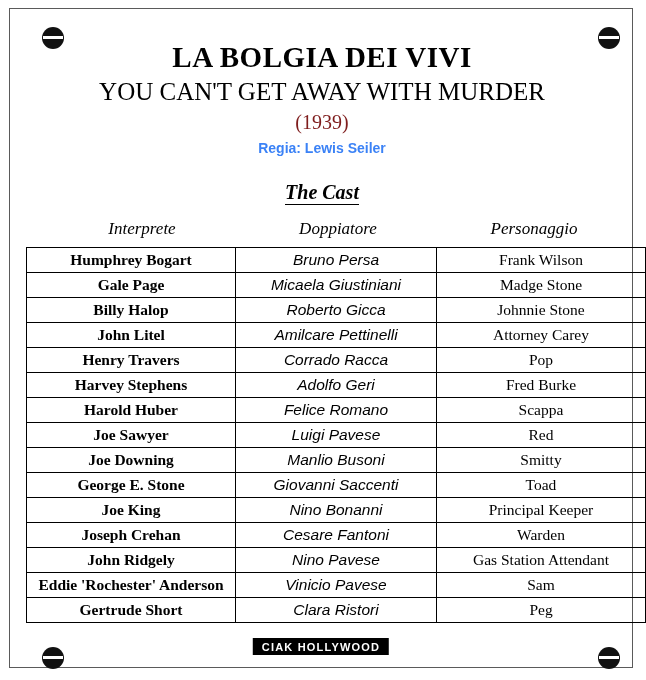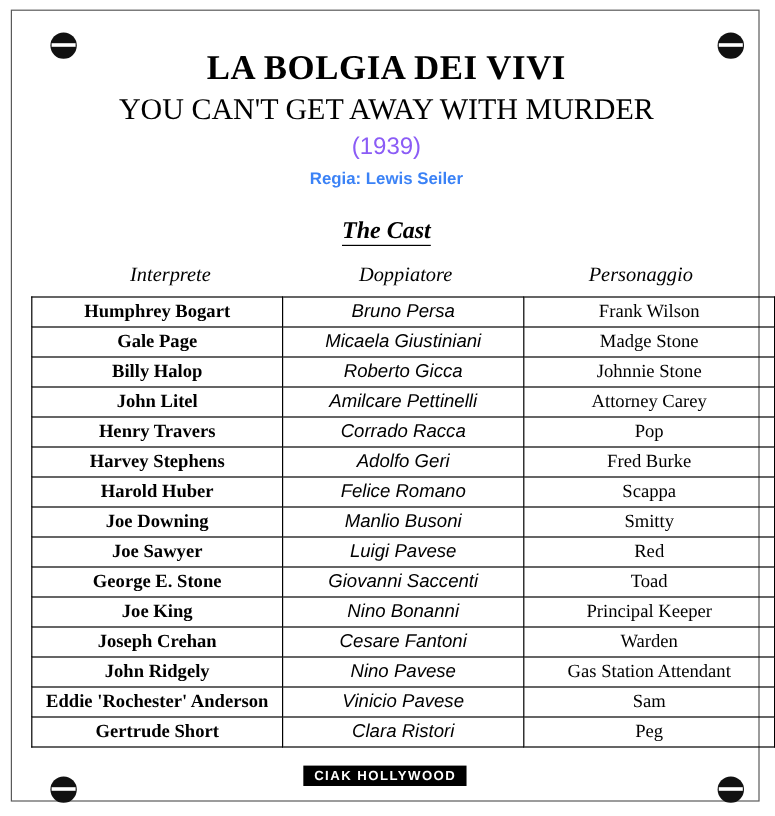--- a/index.html
+++ b/index.html
@@ -68,23 +68,23 @@
     line-height: 1.15;
   }
   .title-sub {
     font-family: "Liberation Serif", serif;
     font-size: 25px;
     color: #000000;
     line-height: 1.25;
     margin-top: 2px;
   }
   .title-year {
-    font-family: Liberation Sans, sans-serif;
+    font-family: Liberation Serif, serif;
     font-size: 20px;
-    color: #8b5cf6;
+    color: #7f1d1d;
     margin-top: 3px;
   }
   .director {
     font-family: "Liberation Sans", sans-serif;
     font-size: 14px;
     font-weight: bold;
     color: #3b82f6;
     margin-top: 6px;
   }
   .cast-heading {
@@ -226,30 +226,30 @@
           <td class="actor">Harvey Stephens</td>
           <td class="voice">Adolfo Geri</td>
           <td class="role">Fred Burke</td>
         </tr>
         <tr>
           <td class="actor">Harold Huber</td>
           <td class="voice">Felice Romano</td>
           <td class="role">Scappa</td>
         </tr>
         <tr>
+          <td class="actor">Joe Sawyer</td>
+          <td class="voice">Luigi Pavese</td>
+          <td class="role">Red</td>
+        </tr>
+        <tr>
           <td class="actor">Joe  Downing</td>
           <td class="voice">Manlio Busoni</td>
           <td class="role">Smitty</td>
         </tr>
         <tr>
-          <td class="actor">Joe Sawyer</td>
-          <td class="voice">Luigi Pavese</td>
-          <td class="role">Red</td>
-        </tr>
-        <tr>
           <td class="actor">George E. Stone</td>
           <td class="voice">Giovanni Saccenti</td>
           <td class="role">Toad</td>
         </tr>
         <tr>
           <td class="actor">Joe King</td>
           <td class="voice">Nino Bonanni</td>
           <td class="role">Principal Keeper</td>
         </tr>
         <tr>

